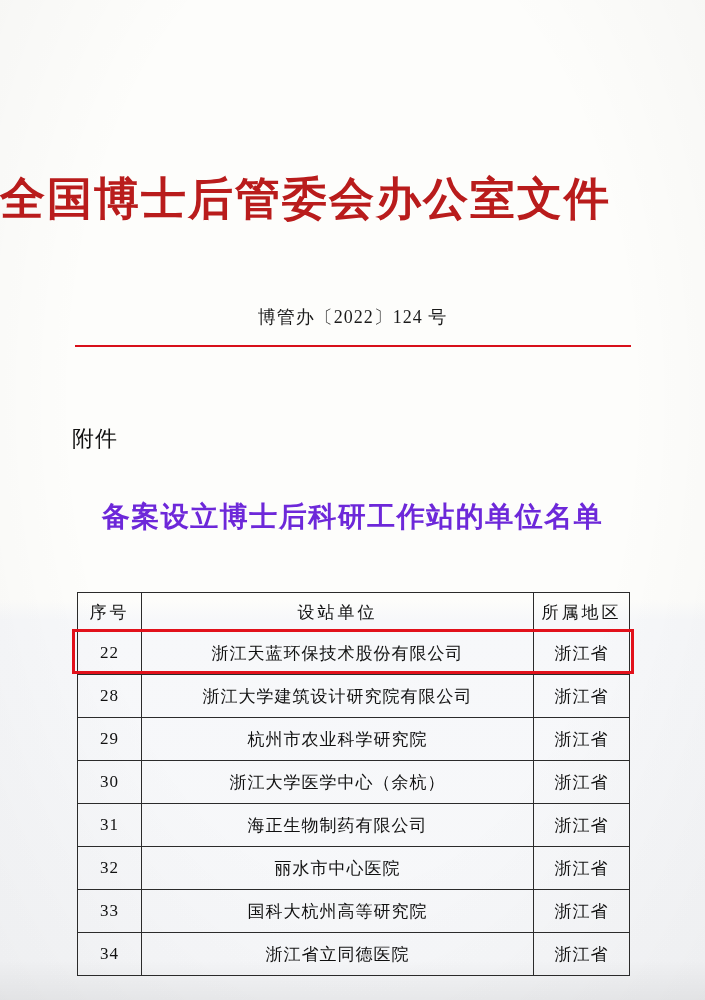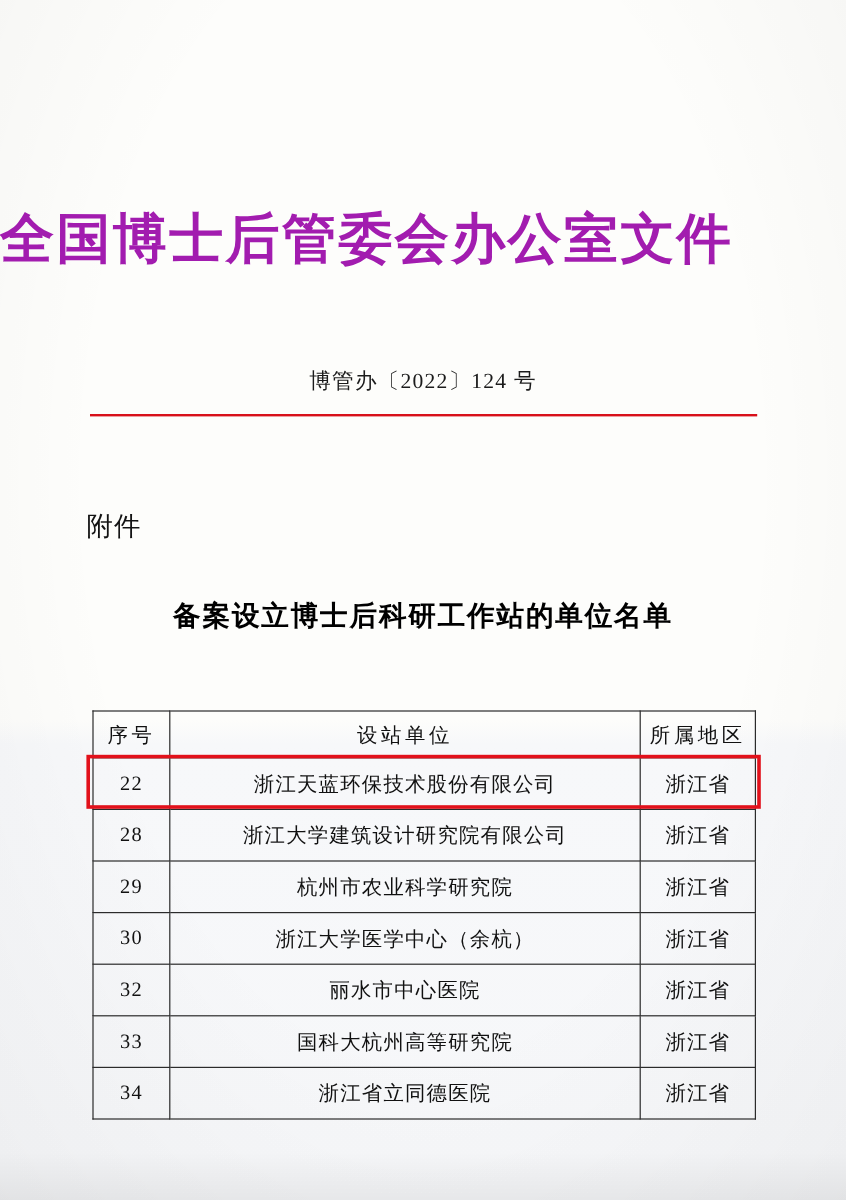--- a/index.html
+++ b/index.html
@@ -40,21 +40,21 @@
     height: 1000px;
   }
 
   
   .masthead {
     position: absolute;
     top: 172px;
     left: 0;
     width: 572px;
     text-align: center;
-    color: #a21caf;
+    color: #b91c1c;
     font-family: "Liberation Serif", "DejaVu Serif", serif;
     font-weight: bold;
     font-size: 45px;
     letter-spacing: 2px;
     line-height: 1.2;
     white-space: nowrap;
   }
 
   .doc-number {
     position: absolute;
@@ -84,23 +84,23 @@
     color: #131313;
     letter-spacing: 1px;
   }
 
   .list-title {
     position: absolute;
     top: 498px;
     left: 0;
     width: 705px;
     text-align: center;
-    font-size: 23px;
+    font-size: 28px;
     font-weight: bold;
-    color: #000000;
+    color: #6d28d9;
     letter-spacing: 1.5px;
   }
 
   
   table.unit-table {
     position: absolute;
     top: 592px;
     left: 77px;
     width: 552px;
     border-collapse: collapse;
@@ -196,20 +196,25 @@
         <td>29</td>
         <td>杭州市农业科学研究院</td>
         <td>浙江省</td>
       </tr>
       <tr>
         <td>30</td>
         <td>浙江大学医学中心（余杭）</td>
         <td>浙江省</td>
       </tr>
       <tr>
+        <td>31</td>
+        <td>海正生物制药有限公司</td>
+        <td>浙江省</td>
+      </tr>
+      <tr>
         <td>32</td>
         <td>丽水市中心医院</td>
         <td>浙江省</td>
       </tr>
       <tr>
         <td>33</td>
         <td>国科大杭州高等研究院</td>
         <td>浙江省</td>
       </tr>
       <tr>

